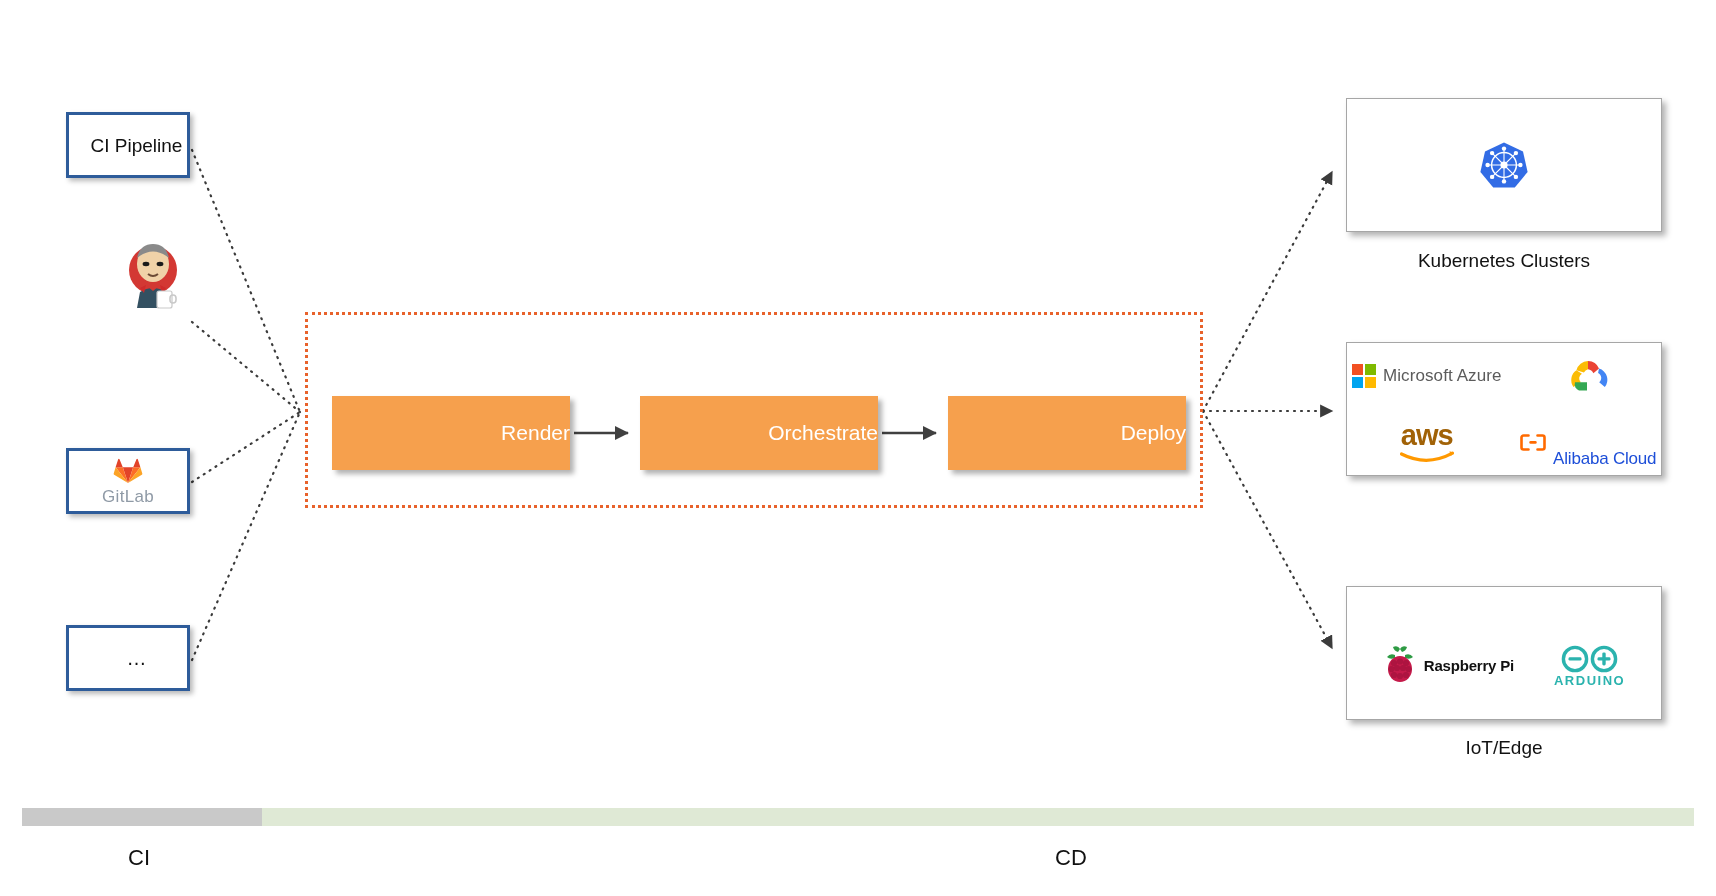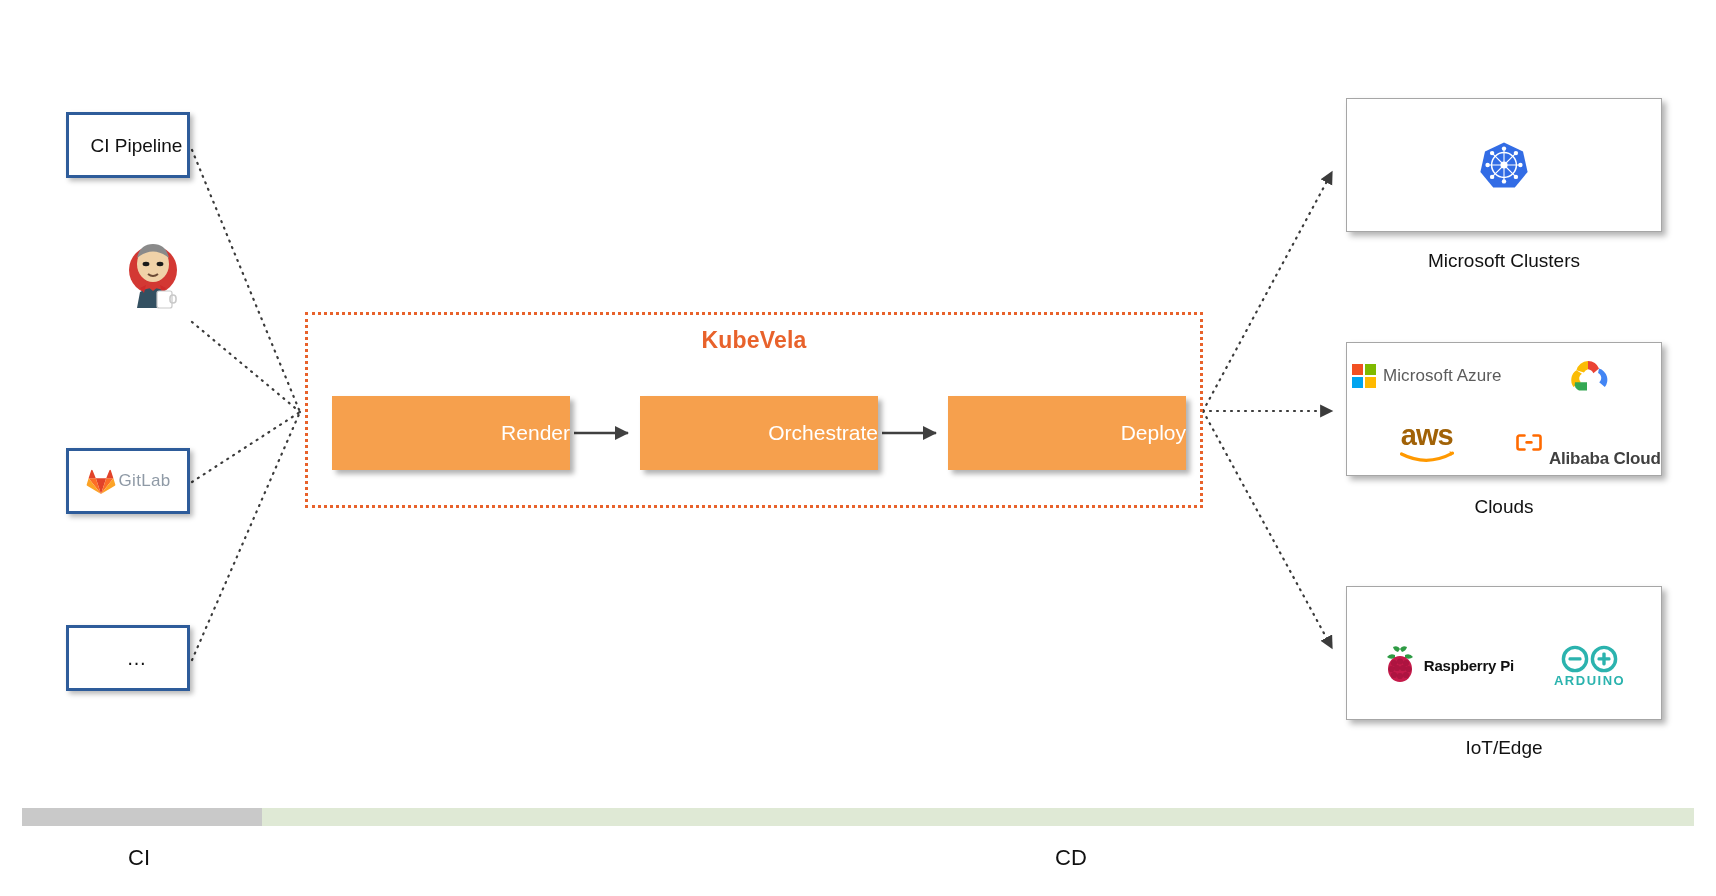--- a/index.html
+++ b/index.html
@@ -64,36 +64,36 @@
   
   .band{position:absolute;height:18px;top:808px;}
   .band-ci{left:22px;width:240px;background:#c9c9c9;}
   .band-cd{left:262px;width:1432px;background:#dfe9d5;}
   .band-lbl{position:absolute;font-size:22px;color:#111;}
 
   
   .jenkins-mascot{position:absolute;left:120px;top:240px;width:66px;height:72px;}
 
   
-  .gitlab-wrap{display:flex;flex-direction:row;align-items:center;justify-content:center;gap:3px;}
+  .gitlab-wrap{display:flex;flex-direction:column;align-items:center;justify-content:center;gap:3px;}
   .gitlab-text{font-size:17px;color:#8f9aa6;letter-spacing:.3px;}
 
   
   .cloud-grid{
     position:absolute;left:1346px;top:343px;width:323px;height:132px;
     display:grid;grid-template-columns:1fr 1fr;grid-template-rows:1fr 1fr;
     align-items:center;justify-items:center;
   }
   .logo-row{display:flex;align-items:center;gap:7px;}
   .ms-squares{display:grid;grid-template-columns:11px 11px;grid-template-rows:11px 11px;gap:2px;}
   .ms-squares i{display:block;width:11px;height:11px;}
   .azure-text{font-size:17px;color:#5b5b5b;letter-spacing:.1px;}
   .aws-wrap{display:flex;flex-direction:column;align-items:center;line-height:1;}
   .aws-text{font-size:29px;font-weight:bold;color:#a16207;letter-spacing:-1px;}
-  .ali-text{font-size:17px;font-weight:bold;color:#404040;letter-spacing:-.2px;margin-top:33px;}
+  .ali-text{font-size:17px;font-weight:normal;color:#1d4ed8;letter-spacing:-.2px;margin-top:33px;}
 
   
   .iot-grid{
     position:absolute;left:1346px;top:630px;width:316px;height:70px;
     display:flex;align-items:center;justify-content:center;gap:40px;
   }
   .rpi-text{font-size:15px;font-weight:bold;color:#111;letter-spacing:-.2px;}
   .arduino-wrap{display:flex;flex-direction:column;align-items:center;line-height:1;}
   .arduino-text{font-size:13px;font-weight:bold;color:#2BB3AE;letter-spacing:1.5px;}
 </style>
@@ -164,21 +164,20 @@
       </svg>
       <span class="gitlab-text">GitLab</span>
     </span>
   </div>
 
   <div class="src-box" style="left:66px;top:625px;width:124px;height:66px;font-size:20px;">
     <span class="lbl">…</span>
   </div>
 
   <div class="kv-box"></div>
-  <div class="kv-title">KubeVela</div>
 
   <div class="stage-box" style="left:332px;width:238px;">
     <span>Render</span>
   </div>
   <div class="stage-box" style="left:640px;width:238px;">
     <span>Orchestrate</span>
   </div>
   <div class="stage-box" style="left:948px;width:238px;">
     <span>Deploy</span>
   </div>
@@ -200,21 +199,21 @@
       <circle cx="24" cy="7.6" r="2.2" stroke="none"></circle>
       <circle cx="35.9" cy="12.1" r="2.2" stroke="none"></circle>
       <circle cx="40.4" cy="24" r="2.2" stroke="none"></circle>
       <circle cx="35.9" cy="35.9" r="2.2" stroke="none"></circle>
       <circle cx="24" cy="40.4" r="2.2" stroke="none"></circle>
       <circle cx="12.1" cy="35.9" r="2.2" stroke="none"></circle>
       <circle cx="7.6" cy="24" r="2.2" stroke="none"></circle>
       <circle cx="12.1" cy="12.1" r="2.2" stroke="none"></circle>
     </g>
   </svg>
-  <div class="dst-label" style="left:1346px;top:250px;width:316px;">Microsoft Clusters</div>
+  <div class="dst-label" style="left:1346px;top:250px;width:316px;">Kubernetes Clusters</div>
 
   <div class="dst-box" style="left:1346px;top:342px;width:316px;height:134px;"></div>
   <div class="cloud-grid">
 
     <div class="logo-row">
       <span class="ms-squares">
         <i style="background:#F25022;"></i>
           <i style="background:#7FBA00;"></i>
         <i style="background:#00A4EF;"></i>
           <i style="background:#FFB900;"></i>
@@ -242,21 +241,20 @@
 
     <div class="logo-row">
       <svg width="26" height="17" viewBox="0 0 26 17">
         <path d="M8.5 1.5 H3.5 a2 2 0 0 0 -2 2 v10 a2 2 0 0 0 2 2 h5" stroke="#FF6A00" stroke-width="2.6" fill="none" stroke-linecap="round"></path>
         <path d="M17.5 1.5 h5 a2 2 0 0 1 2 2 v10 a2 2 0 0 1 -2 2 h-5" stroke="#FF6A00" stroke-width="2.6" fill="none" stroke-linecap="round"></path>
         <rect x="9.3" y="7" width="7.4" height="2.8" rx="1.3" fill="#FF6A00"></rect>
       </svg>
       <span class="ali-text">Alibaba Cloud</span>
     </div>
   </div>
-  <div class="dst-label" style="left:1346px;top:496px;width:316px;">Clouds</div>
 
   <div class="dst-box" style="left:1346px;top:586px;width:316px;height:134px;"></div>
   <div class="iot-grid">
     <div class="logo-row">
       <svg width="34" height="38" viewBox="0 0 34 38">
         <path d="M17 3 q-2-4 -7-2 q1 4 5 5z" fill="#2E9B44"></path>
         <path d="M17 3 q2-4 7-2 q-1 4 -5 5z" fill="#2E9B44"></path>
         <path d="M12 9 q-5-2 -8 2 q3 3 8 1z" fill="#2E9B44"></path>
         <path d="M22 9 q5-2 8 2 q-3 3 -8 1z" fill="#2E9B44"></path>
         <ellipse cx="17" cy="23" rx="12" ry="13" fill="#C51A4A"></ellipse>

